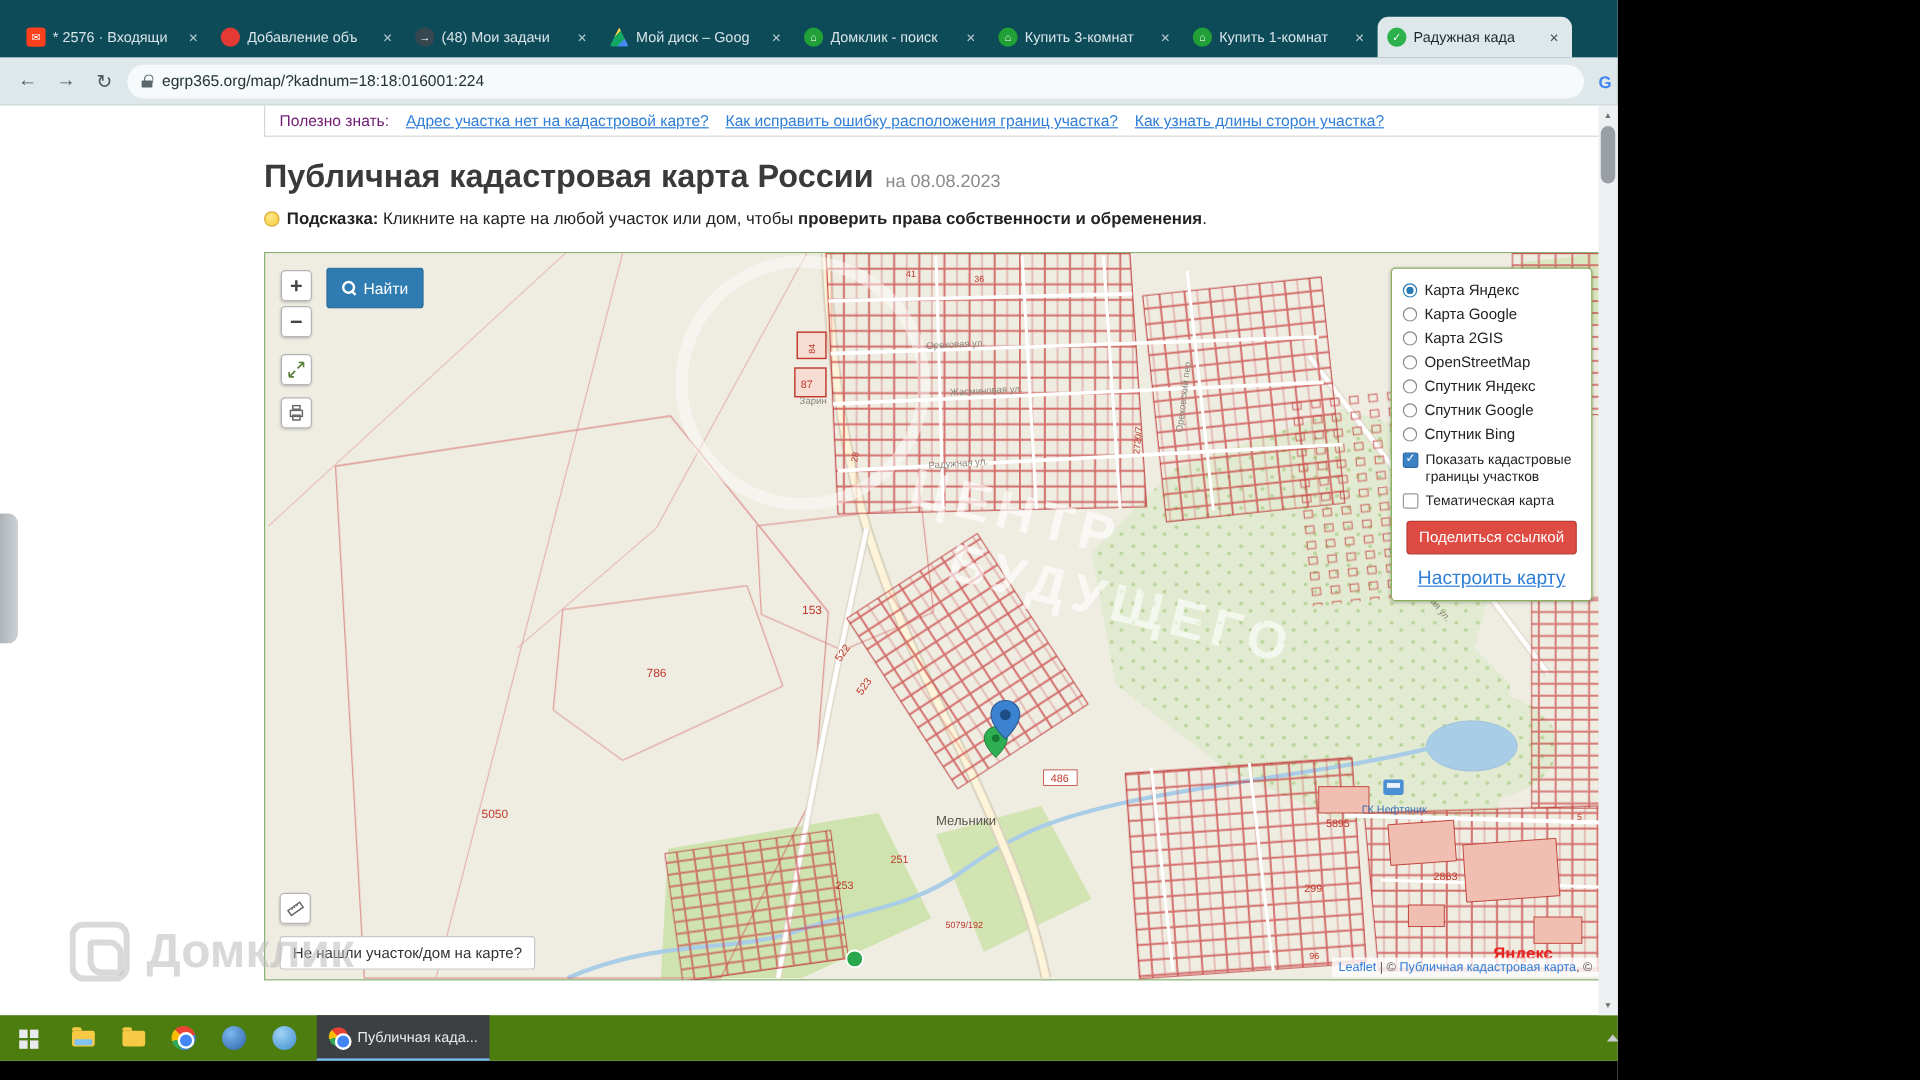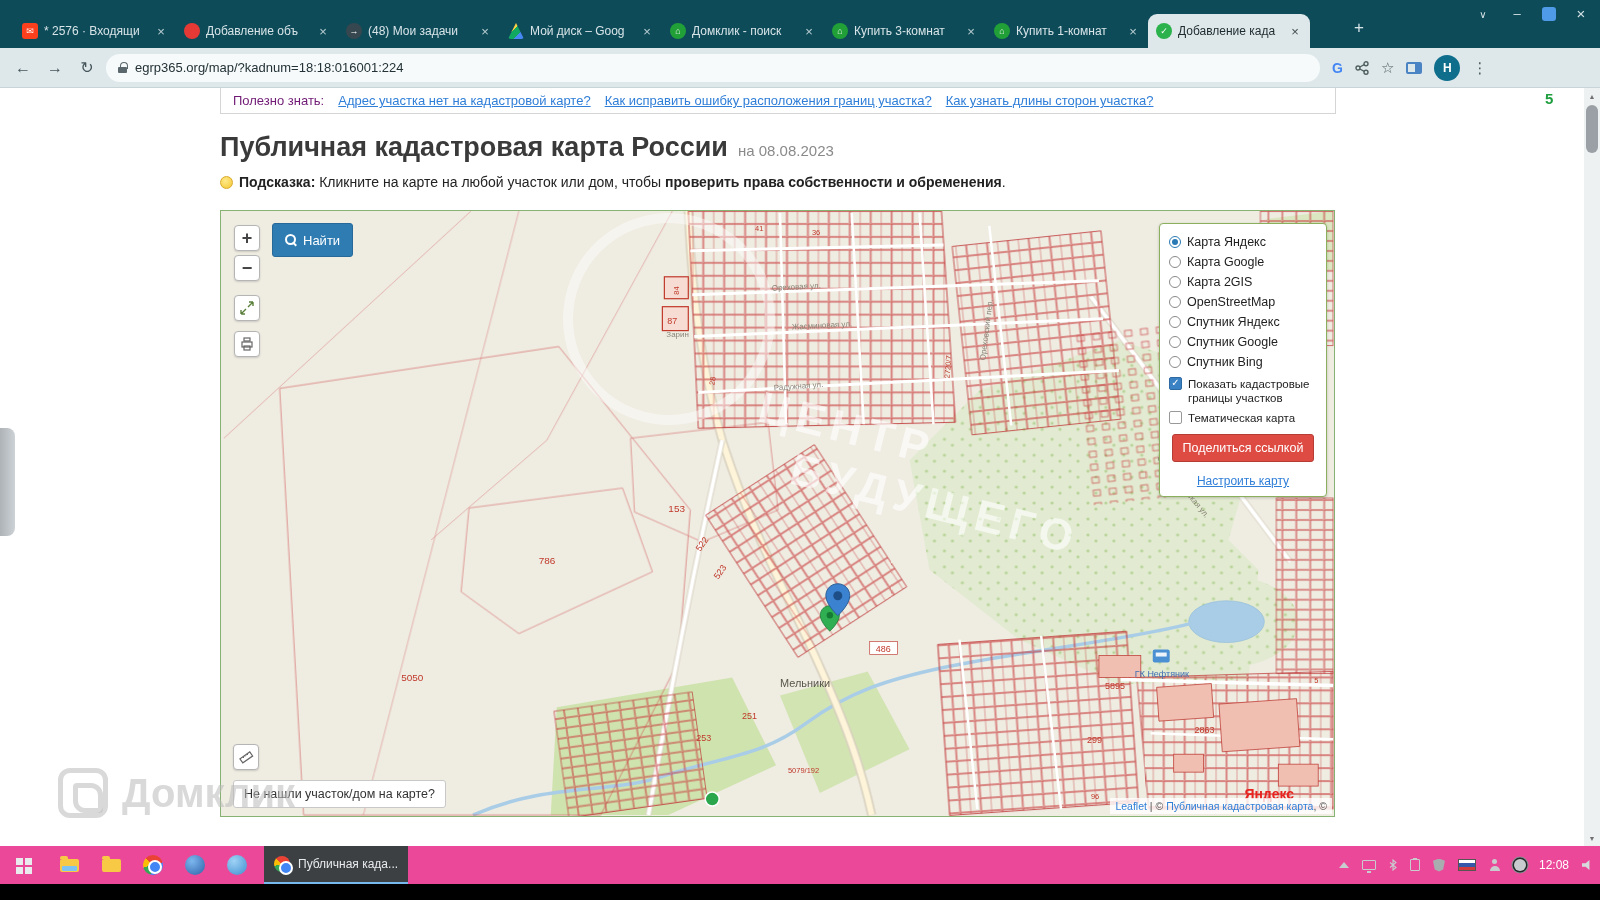--- a/index.html
+++ b/index.html
@@ -1,18 +1,18 @@
 <!DOCTYPE html>
 <html><head>
 <meta charset="utf-8">
 <style>
 *{margin:0;padding:0;box-sizing:border-box}
 html,body{width:1600px;height:900px}
 body{font-family:"Liberation Sans",sans-serif;background:#000}
-.screen{position:relative;width:1600px;height:900px;overflow:hidden;background:#fff}
+.screen{position:relative;width:1348px;height:900px;overflow:hidden;background:#fff}
 
 
 .tabstrip{position:absolute;top:0;left:0;width:1600px;height:48px;background:#0e4b59}
 .tabs{position:absolute;left:14px;bottom:0;display:flex;align-items:flex-end}
 .tab{width:162px;height:34px;display:flex;align-items:center;gap:6px;padding:0 8px;color:#d7e4e8;font-size:12px;border-radius:9px 9px 0 0;position:relative}
 .tab.active{background:#dee8eb;color:#1d2a2e}
 .tab-label{flex:1;white-space:nowrap;overflow:hidden}
 .tab-close{font-size:13px;opacity:.85;width:14px;text-align:center}
 .tab-close::after{content:"\00D7"}
 .favicon{width:16px;height:16px;border-radius:3px;flex:0 0 16px;display:flex;align-items:center;justify-content:center;font-size:10px;color:#fff}
@@ -85,37 +85,37 @@
 .layers{position:absolute;left:938px;top:12px;width:168px;background:#fff;border:1px solid #8ab05e;border-radius:4px;padding:8px 9px;box-shadow:0 1px 3px rgba(0,0,0,.2)}
 .layer-row{display:flex;align-items:center;gap:6px;height:20px;font-size:12.5px;color:#222}
 .radio{width:12px;height:12px;border:1px solid #8a8a8a;border-radius:50%;position:relative;flex:0 0 12px;background:#fff}
 .radio.checked{border-color:#2a7ab5}
 .radio.checked::after{content:"";position:absolute;left:2px;top:2px;width:6px;height:6px;border-radius:50%;background:#2a7ab5}
 .chk-row{display:flex;align-items:flex-start;gap:6px;font-size:11.5px;color:#222;margin-top:5px;line-height:1.25}
 .checkbox{width:13px;height:13px;border:1px solid #999;border-radius:2px;flex:0 0 13px;background:#fff;color:#fff;font-size:10px;display:flex;align-items:center;justify-content:center}
 .checkbox.checked{background:#3b82c4;border-color:#2f6ba3}
 .checkbox.checked::after{content:"\2713"}
 .share-btn{display:block;margin:9px auto 12px;padding:6px 10px;background:#dd4b43;border:1px solid #b83c36;border-radius:3px;color:#fff;font-size:12.5px;font-family:"Liberation Sans",sans-serif}
-.configure{display:block;text-align:center;margin-top:7px;font-size:12px;color:#2f7ed8;text-decoration:underline}
+.configure{display:block;text-align:center;margin-top:7px;font-size:16px;color:#2f7ed8;text-decoration:underline}
 .notfound{position:absolute;left:12px;bottom:8px;background:#fff;border:1px solid #c8c8c8;border-radius:3px;padding:6px 10px;font-size:12.5px;color:#333}
 .attribution{position:absolute;right:2px;bottom:2px;background:rgba(255,255,255,.78);font-size:10.5px;color:#555;padding:2px 5px}
 .attribution a{color:#2f7ed8;text-decoration:none}
 .wm-circle{position:absolute;left:342px;top:2px;width:212px;height:212px;border:10px solid rgba(255,255,255,.45);border-radius:50%;pointer-events:none}
 .wm-text{position:absolute;font-size:44px;font-weight:bold;letter-spacing:6px;color:rgba(255,255,255,.62);transform:rotate(14deg);pointer-events:none;white-space:nowrap}
 .wm1{left:536px;top:192px}.wm2{left:566px;top:268px}
 
 
 .dc-wm{position:absolute;left:58px;top:768px;display:flex;align-items:center;gap:14px;z-index:30;pointer-events:none}
 .dc-logo{width:50px;height:50px;border:5px solid rgba(185,185,185,.55);border-radius:12px;position:relative}
 .dc-logo::after{content:"";position:absolute;left:10px;top:10px;width:20px;height:20px;border:5px solid rgba(185,185,185,.55);border-radius:4px 12px 4px 12px}
 .dc-text{font-size:40px;font-weight:bold;color:rgba(185,185,185,.55)}
 .dock-sliver{position:absolute;left:0;top:428px;width:15px;height:108px;background:linear-gradient(90deg,#aeb3b8,#cdd2d6);border-radius:0 8px 8px 0;z-index:5}
 
 
-.taskbar{position:absolute;left:0;top:846px;width:1600px;height:38px;background:#ec4899;display:flex;align-items:flex-start;padding-left:6px;z-index:40}
+.taskbar{position:absolute;left:0;top:846px;width:1600px;height:38px;background:#4d7c0f;display:flex;align-items:flex-start;padding-left:6px;z-index:40}
 .tb-item{width:42px;height:38px;display:flex;align-items:center;justify-content:center}
 .win-sq{width:7px;height:7px;background:#e8eaed;box-shadow:9px 0 #e8eaed,0 9px #e8eaed,9px 9px #e8eaed;margin:-8px 8px 0 -8px}
 .folder{width:19px;height:13px;background:#f8c944;border-radius:2px;position:relative}
 .folder::before{content:"";position:absolute;left:0;top:-3px;width:8px;height:3px;background:#f8c944;border-radius:2px 2px 0 0}
 .folder.explorer::after{content:"";position:absolute;left:2px;bottom:1px;right:2px;height:5px;background:#7fc3f2;border-radius:1px}
 .chrome-ico{width:20px;height:20px;border-radius:50%;background:conic-gradient(from -45deg,#ea4335 0 120deg,#4285f4 0 240deg,#34a853 0 300deg,#fbbc05 0);position:relative}
 .chrome-ico::after{content:"";position:absolute;left:5px;top:5px;width:10px;height:10px;border-radius:50%;background:#4285f4;border:2px solid #fff}
 .blue-ico{width:20px;height:20px;border-radius:50%;background:radial-gradient(circle at 35% 30%,#7db7ee,#2b62a8)}
 .blue-ico2{width:20px;height:20px;border-radius:50%;background:radial-gradient(circle at 35% 30%,#9fd2f5,#3e8ed0)}
 .active-task{height:38px;margin-left:6px;padding:0 10px;display:flex;align-items:center;gap:8px;background:#3c4043;border-bottom:2px solid #76b9ed;color:#e8eaed;font-size:12px;max-width:170px;white-space:nowrap;overflow:hidden}
@@ -184,21 +184,21 @@
         <span class="tab-label">Купить 3-комнат</span>
         <span class="tab-close"></span>
       </div>
       <div class="tab">
         <span class="favicon fav-dom"></span>
         <span class="tab-label">Купить 1-комнат</span>
         <span class="tab-close"></span>
       </div>
       <div class="tab active">
         <span class="favicon fav-check"></span>
-        <span class="tab-label">Добавление када</span>
+        <span class="tab-label">Радужная када</span>
         <span class="tab-close"></span>
       </div>
     </div>
     <div class="newtab"></div>
     <div class="win-controls">
       <span class="wc wc-chevron"></span>
       <span class="wc wc-min"></span>
       <span class="wc wc-max"></span>
       <span class="wc wc-close"></span>
     </div>

